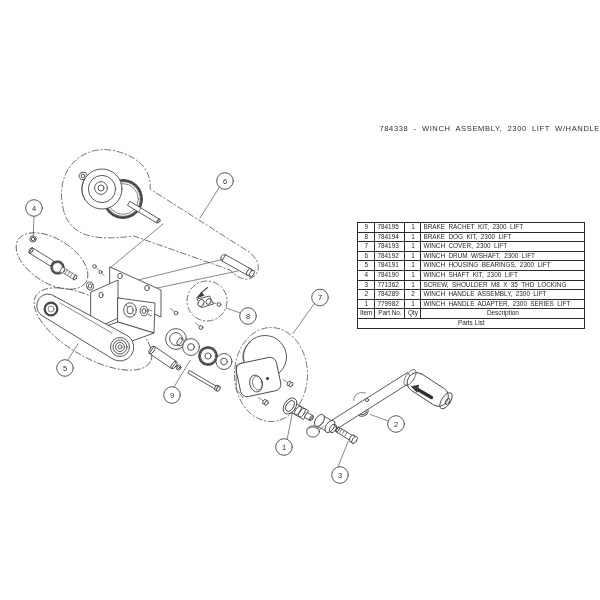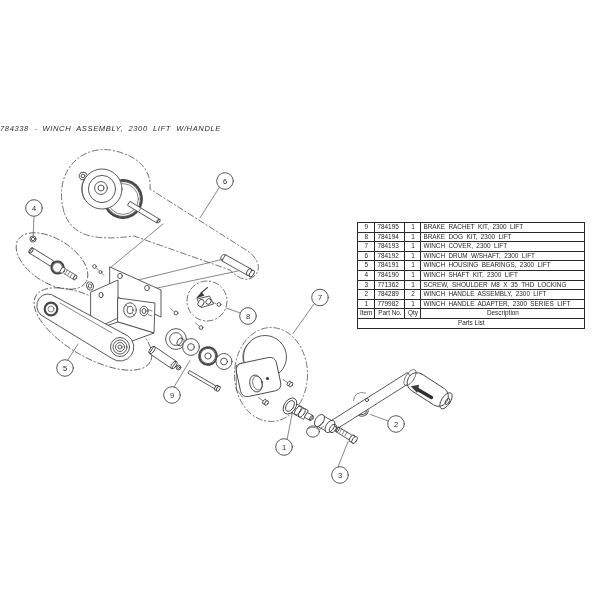--- a/index.html
+++ b/index.html
@@ -1,19 +1,19 @@
 <!DOCTYPE html>
 <html><head>
 <meta charset="utf-8">
 <style>
   html,body{margin:0;padding:0;background:#ffffff;}
   .stage{position:relative;width:600px;height:600px;background:#ffffff;overflow:hidden;
          font-family:"Liberation Sans",sans-serif;}
-  .title{position:absolute;top:124px;left:0;width:600px;text-align:left;
-         font-size:7.6px;letter-spacing:0.6px;word-spacing:2.5px;color:#2e2e2e;font-style:italic;}
+  .title{position:absolute;top:124px;left:0;width:600px;text-align:right;
+         font-size:7.6px;letter-spacing:0.6px;word-spacing:2.5px;color:#2e2e2e;}
   #diagram{position:absolute;left:0;top:0;}
   #diagram path,#diagram circle,#diagram ellipse,#diagram line,
   #diagram polygon,#diagram polyline,#diagram rect{
       stroke:#474747;stroke-width:0.9;fill:none;stroke-linecap:round;stroke-linejoin:round;}
   #diagram .w{fill:#ffffff;}
   #diagram .k{fill:#3d3d3d;stroke:none;}
   #diagram .d{stroke-dasharray:6 2.6 1.3 2.6;stroke-width:0.75;}
   #diagram .t{stroke-width:0.65;}
   #diagram .h{stroke-width:2.2;}
   #diagram .teeth{stroke-width:2.4;stroke-dasharray:1.6 1.35;}

